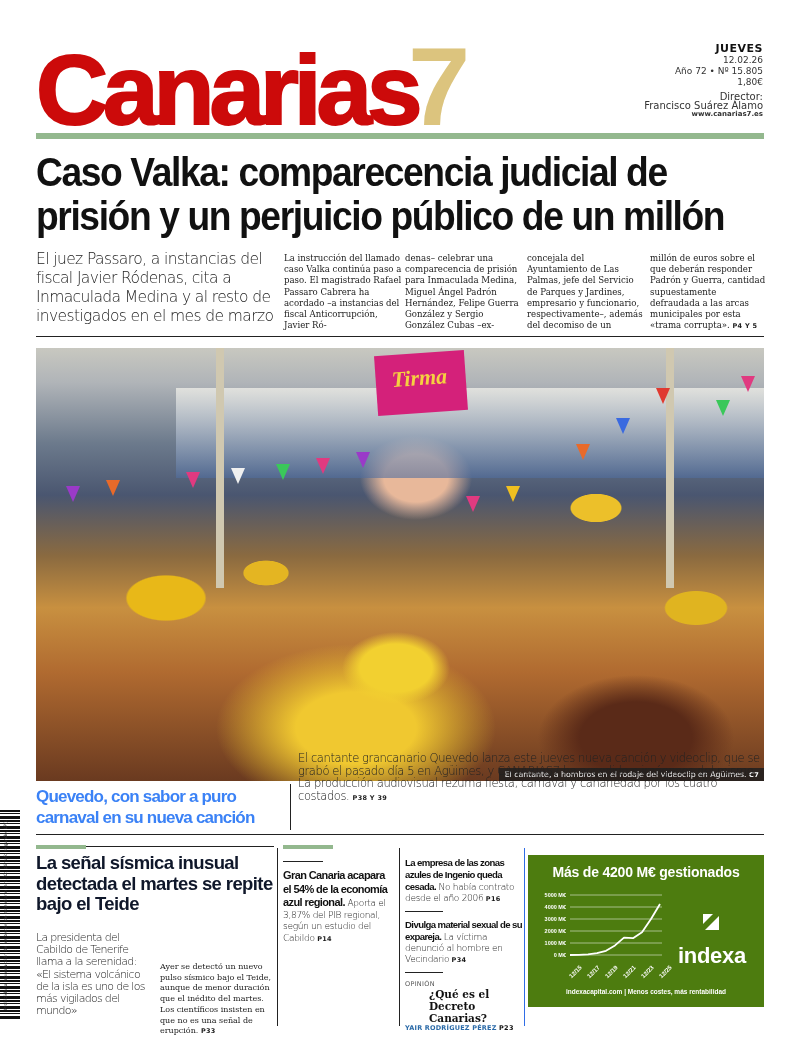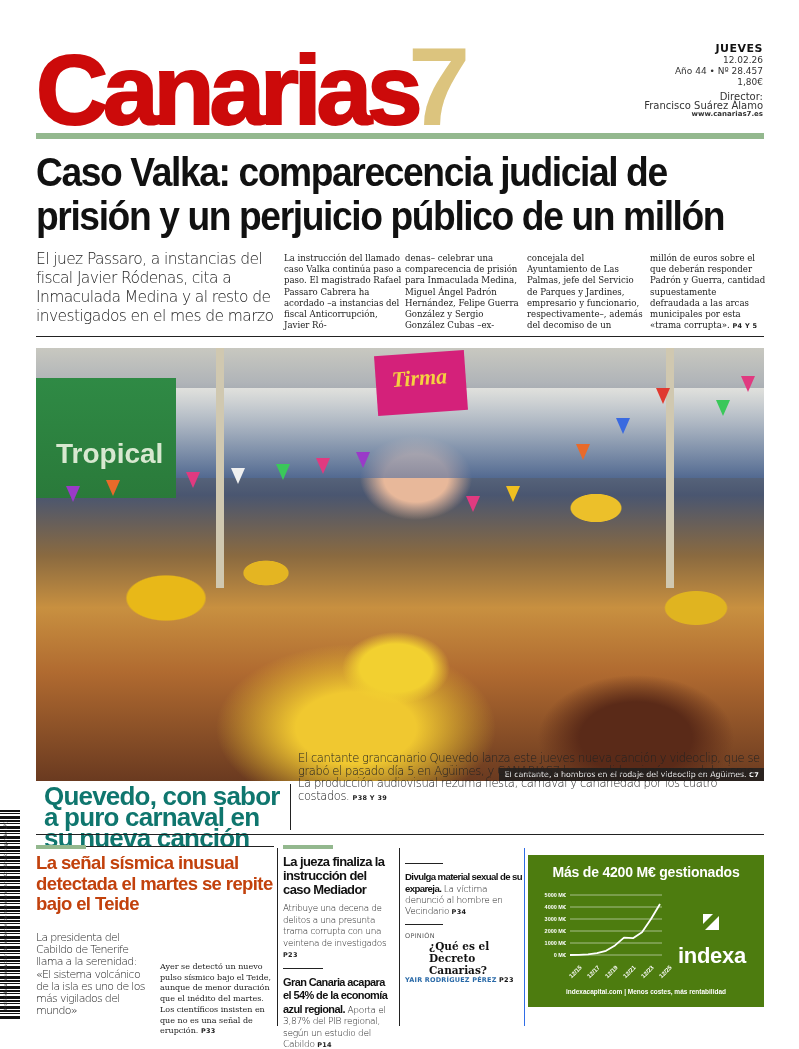--- a/index.html
+++ b/index.html
@@ -43,31 +43,31 @@
   .photo .banner-tropical span { position: absolute; left: 20px; top: 60px; font-family: "Liberation Sans", sans-serif; font-weight: 700; font-size: 28px; color: #d8e8d0; }
   .photo .banner-tirma { position: absolute; left: 340px; top: 5px; width: 90px; height: 60px; background: #d4217a; transform: rotate(-4deg); }
   .photo .banner-tirma span { position: absolute; left: 16px; top: 12px; font-family: "Liberation Serif", serif; font-style: italic; font-weight: 700; font-size: 22px; color: #f5d040; }
   .photo .wall { position: absolute; left: 140px; top: 40px; width: 588px; height: 90px; background: linear-gradient(180deg, rgba(230,230,225,0.9), rgba(80,110,160,0.6)); }
   .photo .pole { position: absolute; top: 0; width: 8px; height: 240px; background: #d0c8b0; }
   .photo .flag { position: absolute; width: 0; height: 0; border-left: 7px solid transparent; border-right: 7px solid transparent; border-top: 16px solid #e03a80; }
   .caption { position: absolute; right: 0; bottom: 0; background: rgba(30,30,30,0.85); color: #eee; font-family: "DejaVu Sans", sans-serif; font-size: 7.8px; padding: 2px 5px 2px 6px; }
   .caption .ref { color: #fff; }
 
   
-  .quevedo-title { position: absolute; left: 36px; top: 786px; width: 250px; font-family: "Liberation Sans", sans-serif; font-weight: 700; font-size: 26px; line-height: 21px; letter-spacing: -0.8px; color: #0f766e; margin-left: 8px; }
+  .quevedo-title { position: absolute; left: 36px; top: 786px; width: 250px; font-family: "Liberation Sans", sans-serif; font-weight: 700; font-size: 17px; line-height: 21px; letter-spacing: -0.8px; color: #3b82f6; }
   .quevedo-body { position: absolute; left: 298px; top: 752px; width: 470px; font-family: "DejaVu Sans", sans-serif; font-weight: 300; font-size: 11.5px; line-height: 12.5px; letter-spacing: -0.4px; color: #222; }
 
   
   .barcode { position: absolute; left: 0; top: 810px; width: 20px; height: 210px;
     background: repeating-linear-gradient(180deg, #111 0 2px, #fff 2px 3px, #111 3px 4px, #fff 4px 6px, #111 6px 9px, #fff 9px 10px); }
   .legal { position: absolute; left: 3px; top: 1010px; transform: rotate(-90deg); transform-origin: left top; font-family: "DejaVu Sans", sans-serif; font-size: 4.5px; color: #333; width: 200px; white-space: nowrap; }
 
   
   .accent { position: absolute; height: 4px; background: #93b88e; }
-  .seismic-title { position: absolute; left: 36px; top: 853px; width: 240px; font-family: "Liberation Sans", sans-serif; font-weight: 700; font-size: 18.5px; line-height: 20.5px; letter-spacing: -0.6px; color: #c2410c; }
+  .seismic-title { position: absolute; left: 36px; top: 853px; width: 240px; font-family: "Liberation Sans", sans-serif; font-weight: 700; font-size: 18.5px; line-height: 20.5px; letter-spacing: -0.6px; color: #0f172a; }
   .seismic-sub { position: absolute; left: 36px; top: 932px; width: 115px; font-family: "DejaVu Sans", sans-serif; font-weight: 300; font-size: 11px; line-height: 12.2px; letter-spacing: -0.7px; color: #222; }
   .seismic-body { position: absolute; left: 160px; top: 934px; width: 115px; font-family: "DejaVu Serif", serif; font-size: 8px; line-height: 10.7px; color: #222; margin-top: 28px; }
   .brief-title { font-family: "Liberation Sans", sans-serif; font-weight: 700; color: #111; letter-spacing: -0.6px; }
   .brief-body { font-family: "DejaVu Sans", sans-serif; font-weight: 300; color: #222; letter-spacing: -0.3px; }
   .col2 { position: absolute; left: 283px; top: 855px; width: 110px; }
   .col3 { position: absolute; left: 405px; top: 857px; width: 117px; }
   .small-rule { height: 1px; background: #222; width: 38px; margin: 6px 0 7px 0; }
   .opinion-label { font-family: "DejaVu Sans", sans-serif; font-size: 6.5px; color: #555; letter-spacing: 0.3px; }
   .opinion-title { font-family: "DejaVu Serif", serif; font-weight: 700; font-size: 10.5px; line-height: 12px; color: #111; margin-left: 24px; }
   .opinion-author { font-family: "DejaVu Sans", sans-serif; font-weight: 700; font-size: 6.5px; color: #2a6aa8; letter-spacing: 0.2px; }
@@ -87,44 +87,41 @@
 <body>
 
 <div class="logo">
   <span class="logo-word">Canarias</span>
   <span class="logo-seven">7</span>
 </div>
 
 <div class="edition">
   <div class="day">JUEVES</div>
   <div class="line">12.02.26</div>
-  <div class="line">Año 44 • Nº 28.457</div>
+  <div class="line">Año 72 • Nº 15.805</div>
   <div class="line">1,80€</div>
   <div class="director">Director:</div>
   <div class="director" style="margin-top:0">Francisco Suárez Álamo</div>
   <div class="web">www.canarias7.es</div>
 </div>
 
 <div class="green-bar"></div>
 
 <h1 class="lead-title">Caso Valka: comparecencia judicial de prisión y un perjuicio público de un millón</h1>
 <p class="lead-sub">El juez Passaro, a instancias del fiscal Javier Ródenas, cita a Inmaculada Medina y al resto de investigados en el mes de marzo</p>
 
 <p class="lead-body" style="left:284px">La instrucción del llamado caso Valka continúa paso a paso. El magistrado Rafael Passaro Cabrera ha acordado –a instancias del fiscal Anticorrupción, Javier Ró-</p>
 <p class="lead-body" style="left:405px">denas– celebrar una comparecencia de prisión para Inmaculada Medina, Miguel Ángel Padrón Hernández, Felipe Guerra González y Sergio González Cubas –ex-</p>
 <p class="lead-body" style="left:527px">concejala del Ayuntamiento de Las Palmas, jefe del Servicio de Parques y Jardines, empresario y funcionario, respectivamente–, además del decomiso de un</p>
 <p class="lead-body" style="left:650px"><span>millón de euros sobre el que deberán responder Padrón y Guerra, cantidad supuestamente defraudada a las arcas municipales por esta «trama corrupta».</span> <span class="ref">P4 Y 5</span></p>
 
 <div class="rule" style="left:36px; top:336px; width:728px;"></div>
 
 <div class="photo">
   <div class="wall"></div>
-  <div class="banner-tropical">
-      <span>Tropical</span>
-    </div>
   <div class="banner-tirma">
       <span>Tirma</span>
     </div>
   <div class="pole" style="left:180px"></div>
   <div class="pole" style="left:630px"></div>
   <div class="flag" style="left:30px; top:138px; border-top-color:#9a3ac8"></div>
   <div class="flag" style="left:70px; top:132px; border-top-color:#e86a2a"></div>
   <div class="flag" style="left:150px; top:124px; border-top-color:#e03a80"></div>
   <div class="flag" style="left:195px; top:120px; border-top-color:#f0f0f0"></div>
   <div class="flag" style="left:240px; top:116px; border-top-color:#3ac85a"></div>
@@ -153,34 +150,35 @@
 
 <div class="accent" style="left:36px; top:845px; width:50px;"></div>
 <div class="rule" style="left:86px; top:846px; width:188px;"></div>
 <h2 class="seismic-title">La señal sísmica inusual detectada el martes se repite bajo el Teide</h2>
 <p class="seismic-sub">La presidenta del Cabildo de Tenerife llama a la serenidad: «El sistema volcánico de la isla es uno de los más vigilados del mundo»</p>
 <p class="seismic-body"><span>Ayer se detectó un nuevo pulso sísmico bajo el Teide, aunque de menor duración que el inédito del martes. Los científicos insisten en que no es una señal de erupción.</span> <span class="ref">P33</span></p>
 <div class="vrule" style="left:277px; top:848px; height:178px;"></div>
 
 <div class="accent" style="left:283px; top:845px; width:50px;"></div>
 <div class="col2">
-  <div>
-    <div class="brief-title" style="font-size:13px; line-height:14px;">La jueza finaliza la instrucción del caso Mediador</div>
-    <div class="brief-body" style="font-size:8.8px; line-height:11.5px; margin-top:6px;"><span>Atribuye una decena de delitos a una presunta trama corrupta con una veintena de investigados</span> <span class="ref">P23</span></div>
-  </div>
   <div class="small-rule" style="width:40px;"></div>
   <div style="font-size:9px; line-height:11.5px;">
     <span class="brief-title" style="font-size:11px; line-height:12.5px;">Gran Canaria acapara el 54% de la economía azul regional.</span>
     <span class="brief-body">Aporta el 3,87% del PIB regional, según un estudio del Cabildo</span>
     <span class="ref">P14</span>
   </div>
 </div>
 <div class="vrule" style="left:399px; top:848px; height:178px;"></div>
 
 <div class="col3">
+  <div style="font-size:9px; line-height:11px;">
+    <span class="brief-title" style="font-size:9.6px; line-height:11px;">La empresa de las zonas azules de Ingenio queda cesada.</span>
+    <span class="brief-body">No había contrato desde el año 2006</span>
+    <span class="ref">P16</span>
+  </div>
   <div class="small-rule"></div>
   <div style="font-size:9px; line-height:11px;">
     <span class="brief-title" style="font-size:9.6px; line-height:11px;">Divulga material sexual de su expareja.</span>
     <span class="brief-body">La víctima denunció al hombre en Vecindario</span>
     <span class="ref">P34</span>
   </div>
   <div class="small-rule"></div>
   <div>
     <div class="opinion-label">OPINIÓN</div>
     <div class="opinion-title">¿Qué es el Decreto Canarias?</div>

